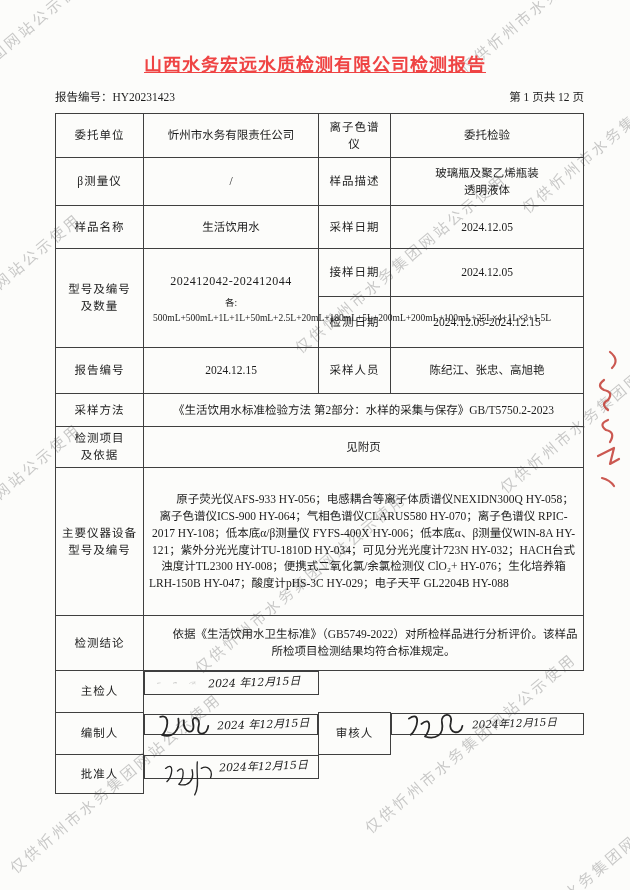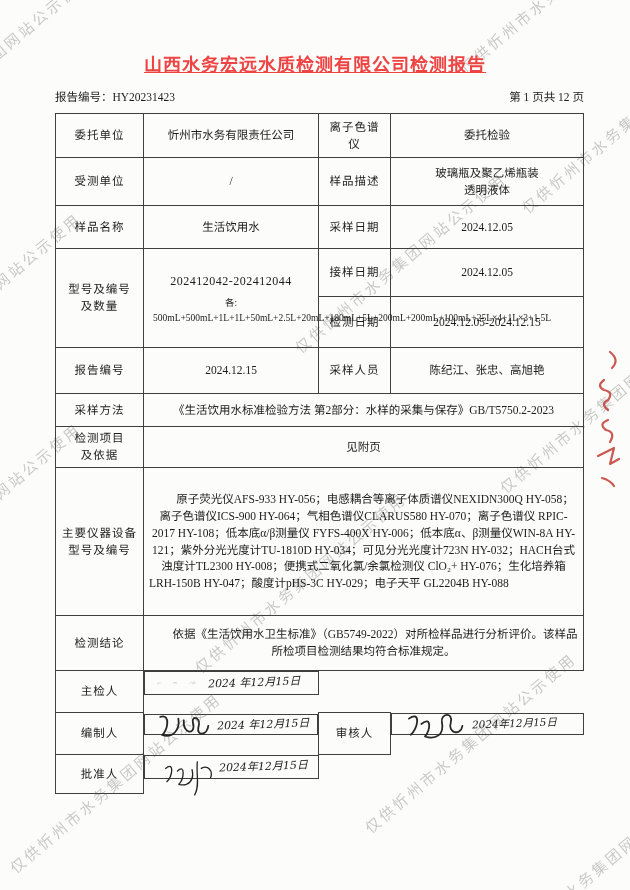--- a/index.html
+++ b/index.html
@@ -102,21 +102,21 @@
 
     <tbody>
         <tr style="height:44px">
       <td class="lbl">委托单位</td>
       <td>忻州市水务有限责任公司</td>
       <td class="lbl">离子色谱仪</td>
       <td>委托检验</td>
     </tr>
 
     <tr style="height:48px">
-      <td class="lbl">受测单位</td>
+      <td class="lbl">β测量仪</td>
       <td>/</td>
       <td class="lbl">样品描述</td>
       <td class="pre">玻璃瓶及聚乙烯瓶装
 透明液体</td>
     </tr>
 
     <tr style="height:43px">
       <td class="lbl">样品名称</td>
       <td>生活饮用水</td>
       <td class="lbl">采样日期</td>

